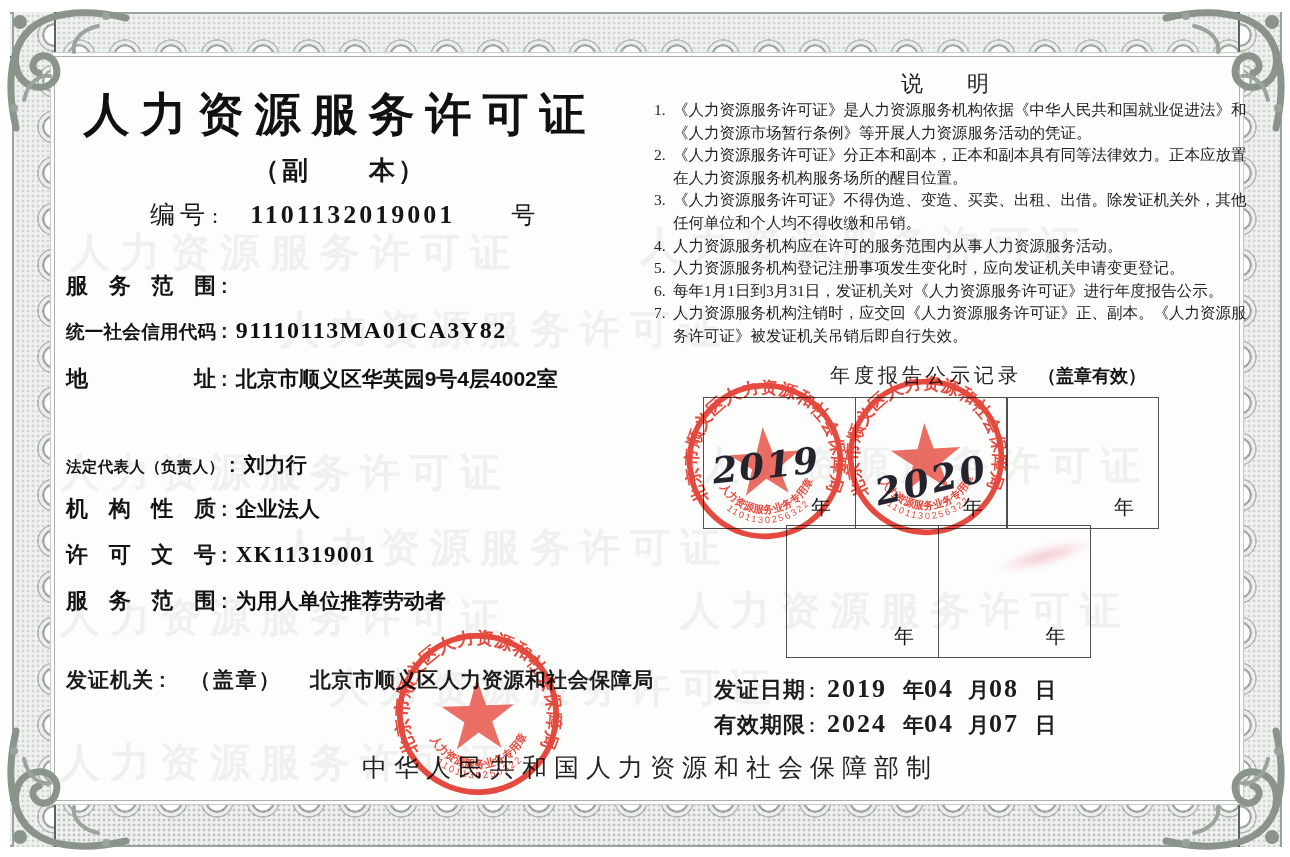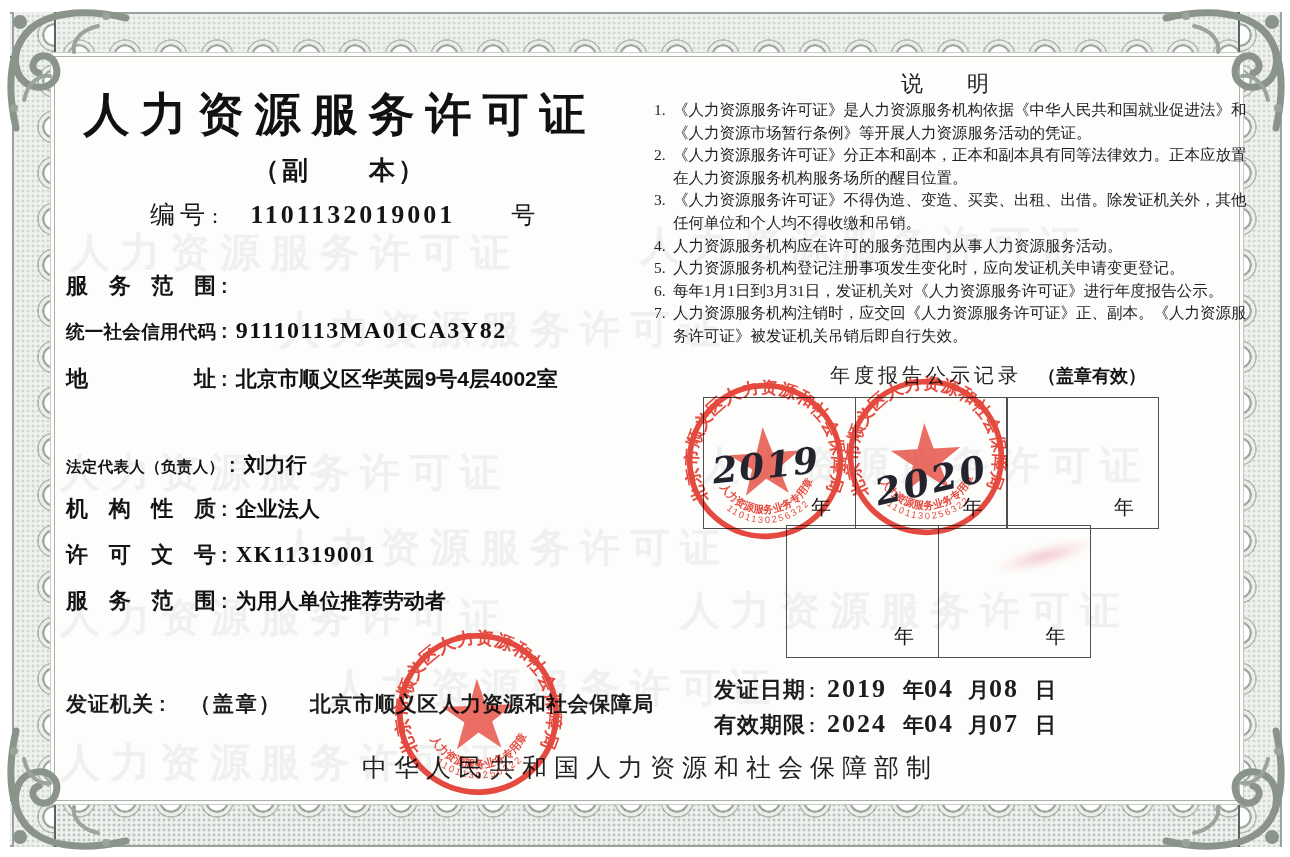--- a/index.html
+++ b/index.html
@@ -62,21 +62,21 @@
   .serial-colon{font-size:22px;margin-left:2px;}
   .serial-number{font-size:26px;font-weight:600;letter-spacing:3px;margin-left:32px;}
   .serial-suffix{font-size:24px;margin-left:56px;}
 
   .frow{position:absolute;left:66px;display:flex;align-items:baseline;}
   .flabel{display:inline-block;width:150px;font-weight:700;text-align:justify;text-align-last:justify;color:#141414;}
   .fcolon{font-weight:700;font-size:20px;margin:0 8px 0 5px;}
   .val-cn{font-weight:700;font-size:21px;color:#101010;}
   .val-num{font-family:"Liberation Serif",serif;font-weight:700;font-size:24px;letter-spacing:1.5px;color:#101010;}
 
-  .issuer-row{position:absolute;left:66px;top:690px;display:flex;align-items:baseline;text-align:right;}
+  .issuer-row{position:absolute;left:66px;top:666px;display:flex;align-items:baseline;text-align:right;}
   .issuer-label{font-weight:700;font-size:21px;letter-spacing:1px;}
   .issuer-note{font-weight:700;font-size:21px;letter-spacing:2px;margin-left:16px;}
   .issuer-value{font-weight:700;font-size:21px;margin-left:28px;letter-spacing:0.5px;}
 
   .footer-line{position:absolute;left:300px;top:751px;width:700px;text-align:center;
          font-family:"Liberation Serif",serif;font-size:25px;letter-spacing:7px;color:#222;}
 
   
   .instr-title{position:absolute;left:855px;top:69px;width:180px;text-align:center;
          font-family:"Liberation Serif",serif;font-size:22px;color:#222;}

